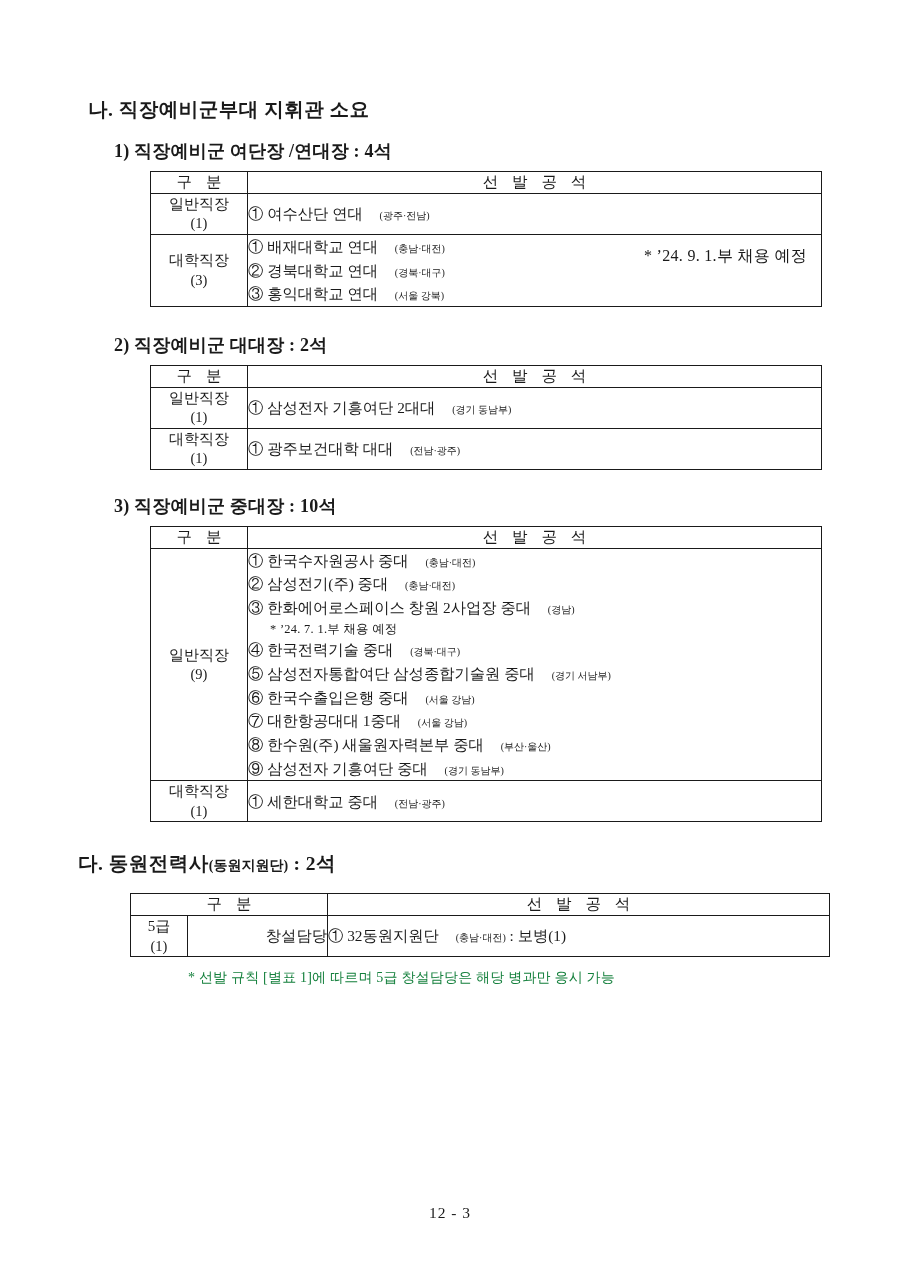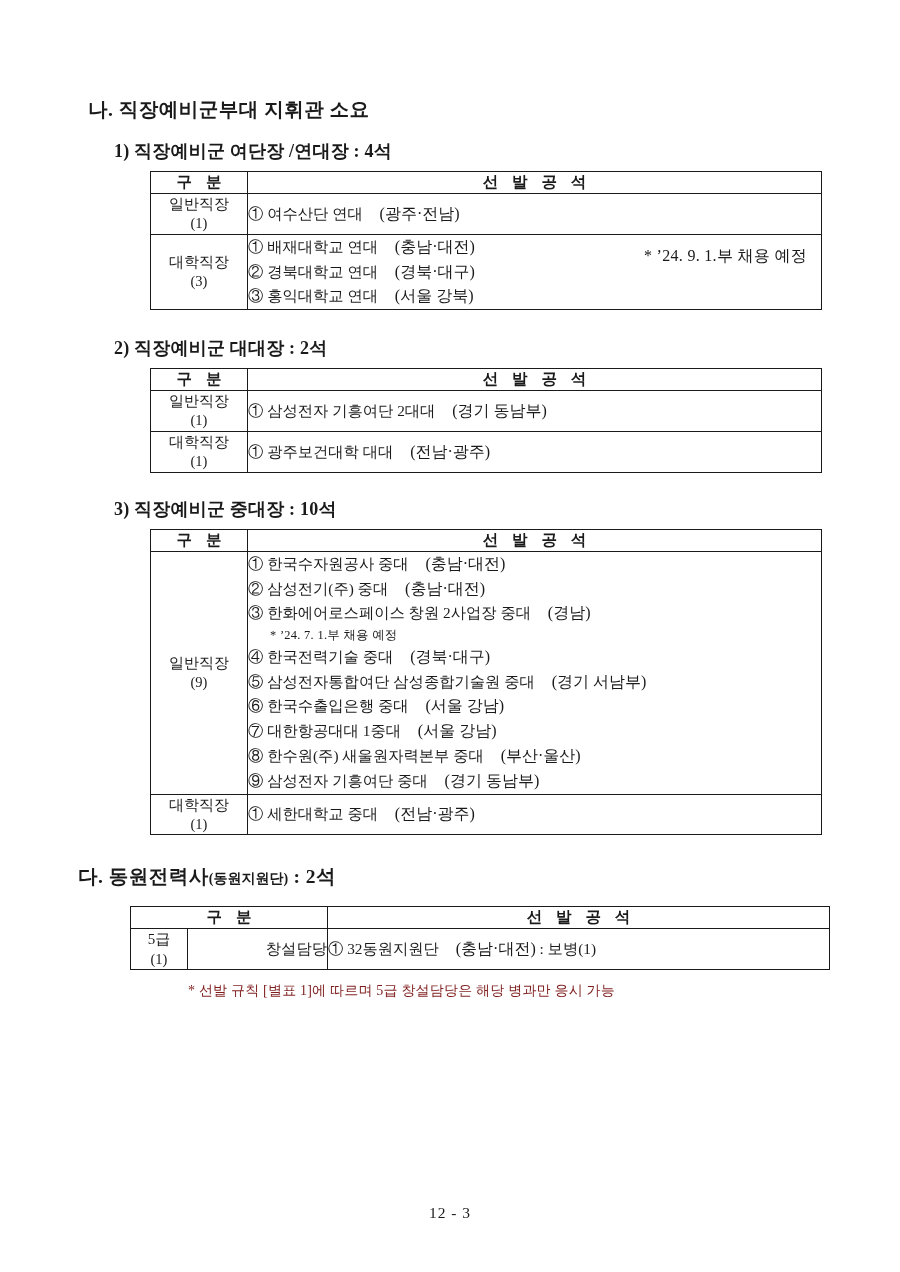--- a/index.html
+++ b/index.html
@@ -54,21 +54,21 @@
   table.doc.t4 { width: 700px; margin-left: 60px; }
 
   table.doc td, table.doc th {
     border: 1px solid #1a1a1a;
     padding: 0;
     vertical-align: middle;
   }
   .thead-cell {
     text-align: center;
     font-size: 15.5px;
-    font-weight: bold;
+    font-weight: normal;
     letter-spacing: 5px;
     padding: 5px 0 6px 0;
     text-indent: 5px;
   }
   .catcell {
     text-align: center;
     font-size: 15px;
     line-height: 1.35;
     padding: 6px 2px;
   }
@@ -79,21 +79,21 @@
   .listcell {
     font-size: 15.3px;
     line-height: 1.55;
     padding: 7px 10px 8px 14px;
     position: relative;
   }
   .listcell .row {
     white-space: nowrap;
   }
   .listcell .paren {
-    font-size: 16px;
+    font-size: 10px;
     padding-left: 13px;
   }
   .note-right {
     position: absolute;
     right: 14px;
     top: 9px;
     font-size: 16px;
     letter-spacing: 0.3px;
   }
   .note-sub {
@@ -109,21 +109,21 @@
   }
 
   
   .gap-a { height: 26px; }
   .gap-b { height: 24px; }
   .gap-c { height: 28px; }
 
   .footnote {
     margin: 12px 0 0 118px;
     font-size: 14px;
-    color: #7f1d1d;
+    color: #15803d;
     letter-spacing: 0.2px;
   }
   .pagenum {
     position: absolute;
     left: 0;
     right: 0;
     bottom: 50px;
     text-align: center;
     font-size: 15.5px;
     letter-spacing: 1px;

